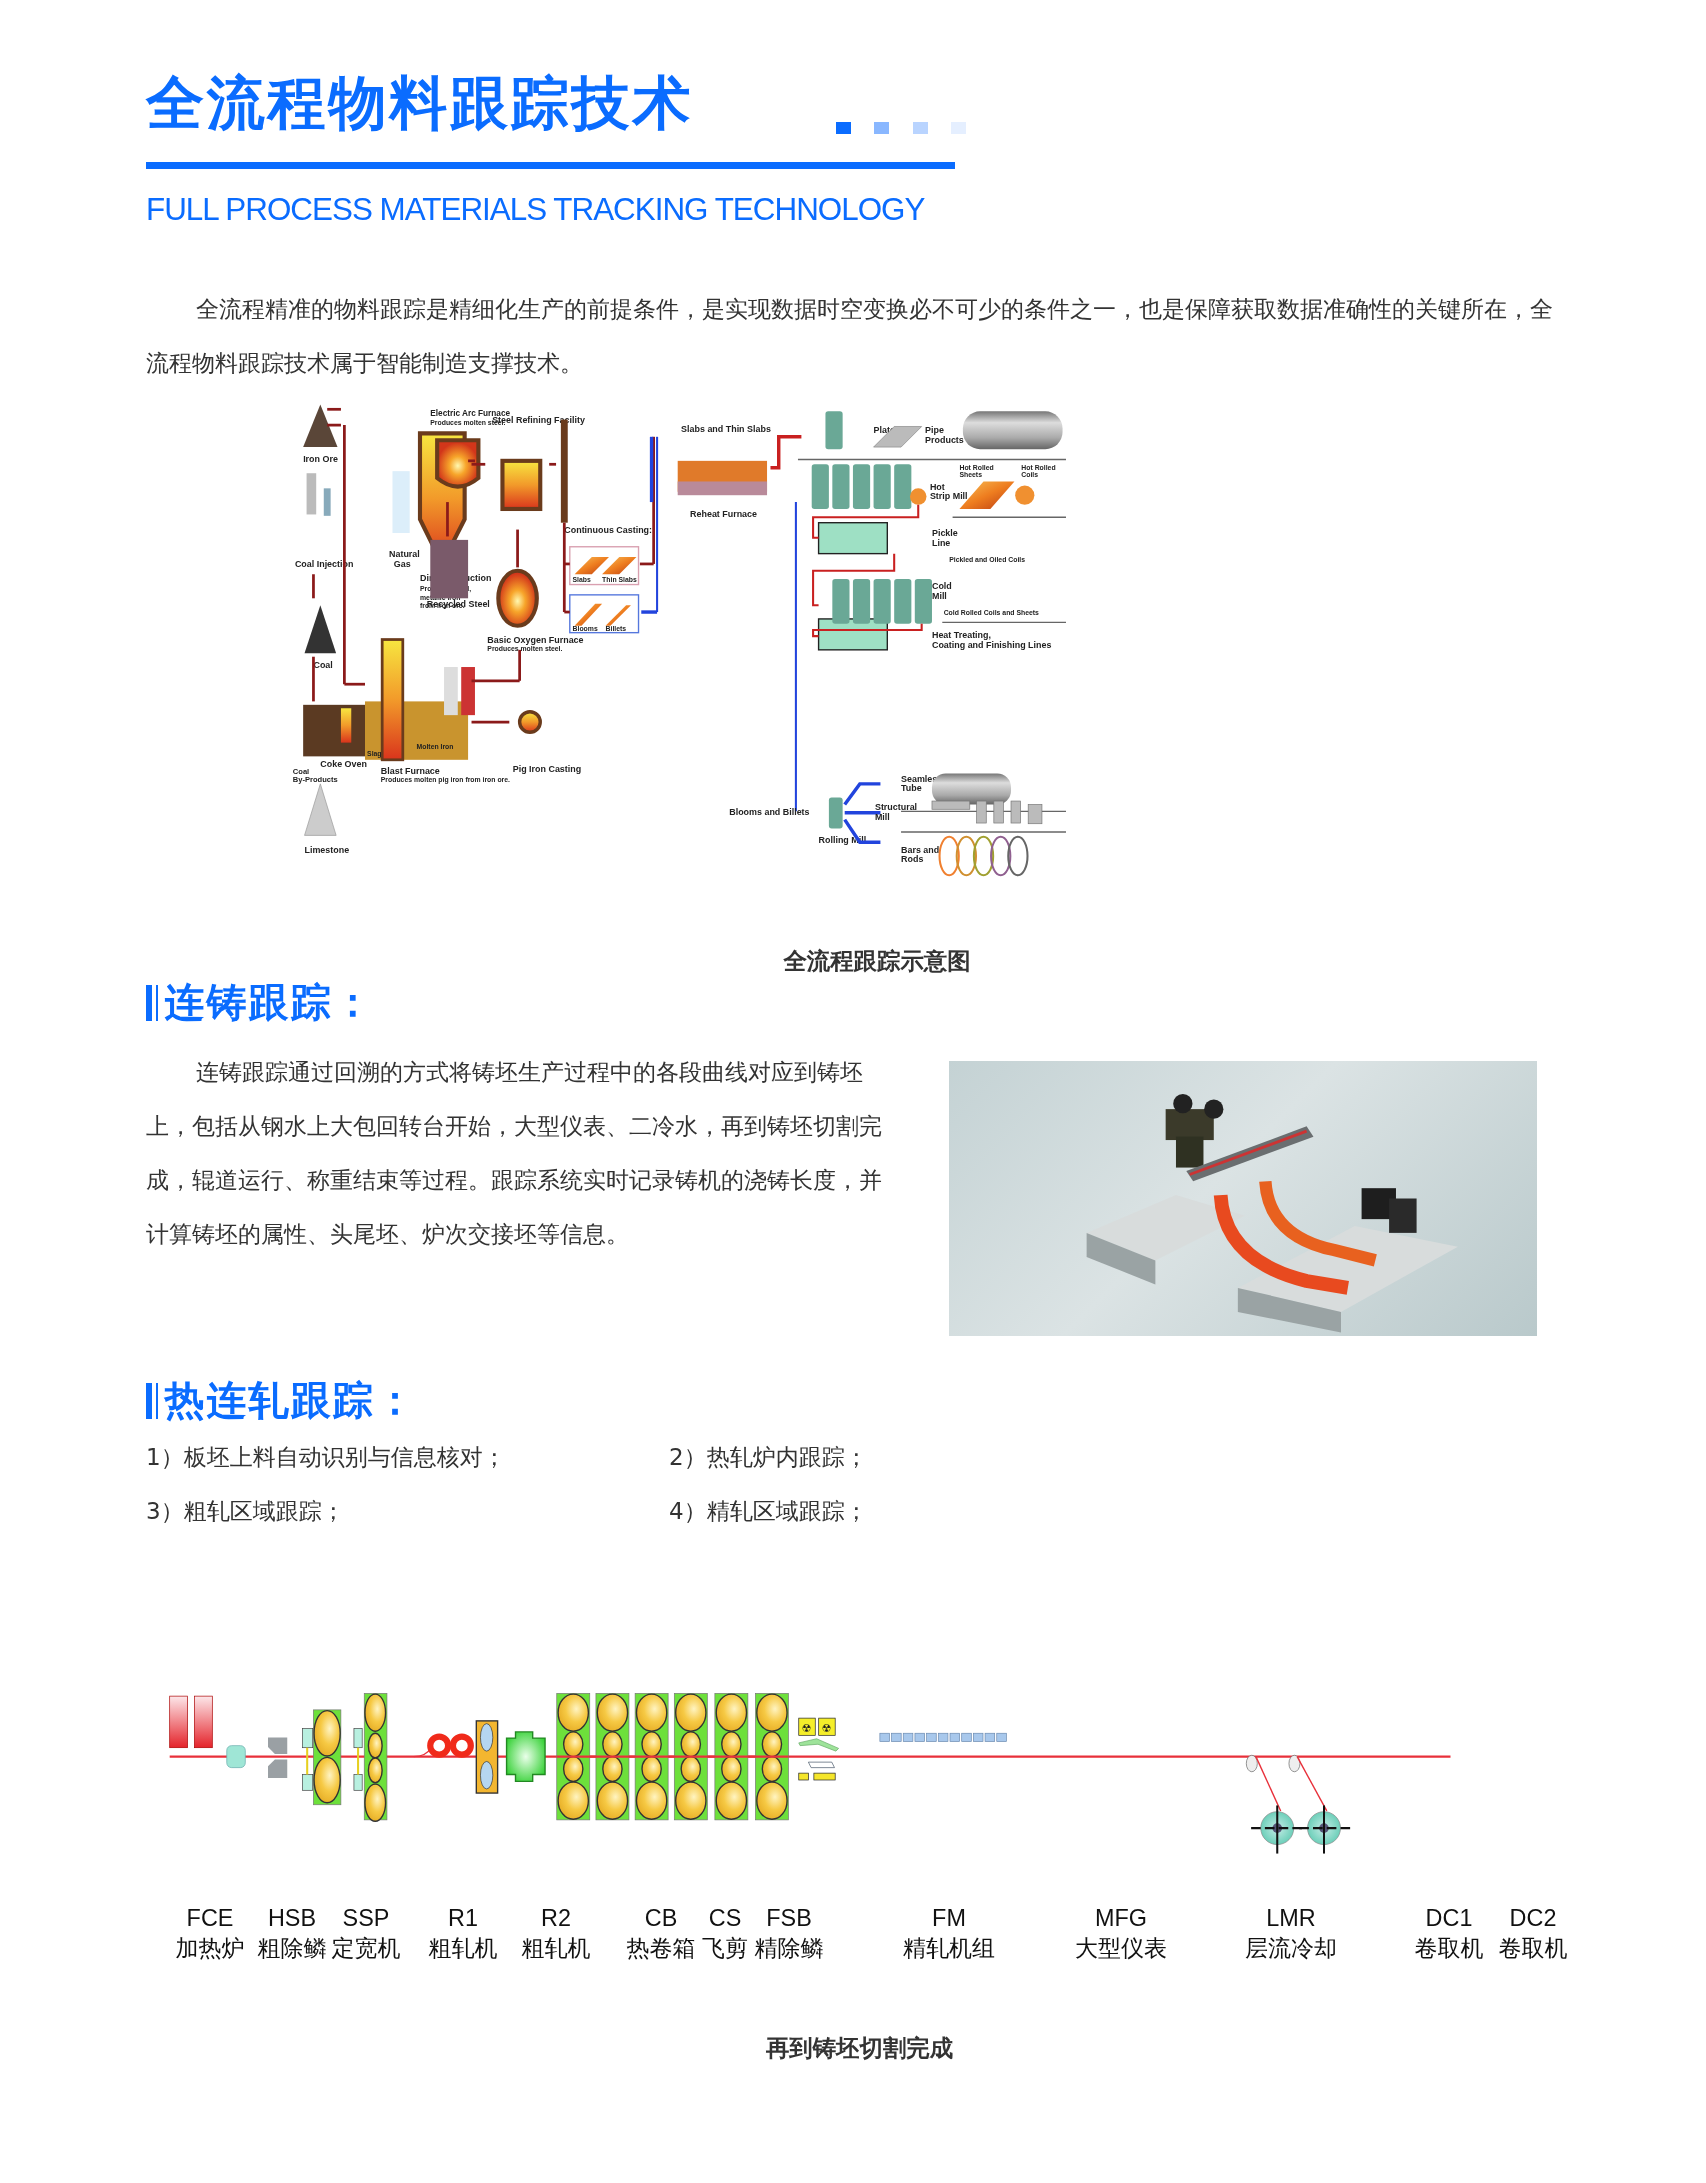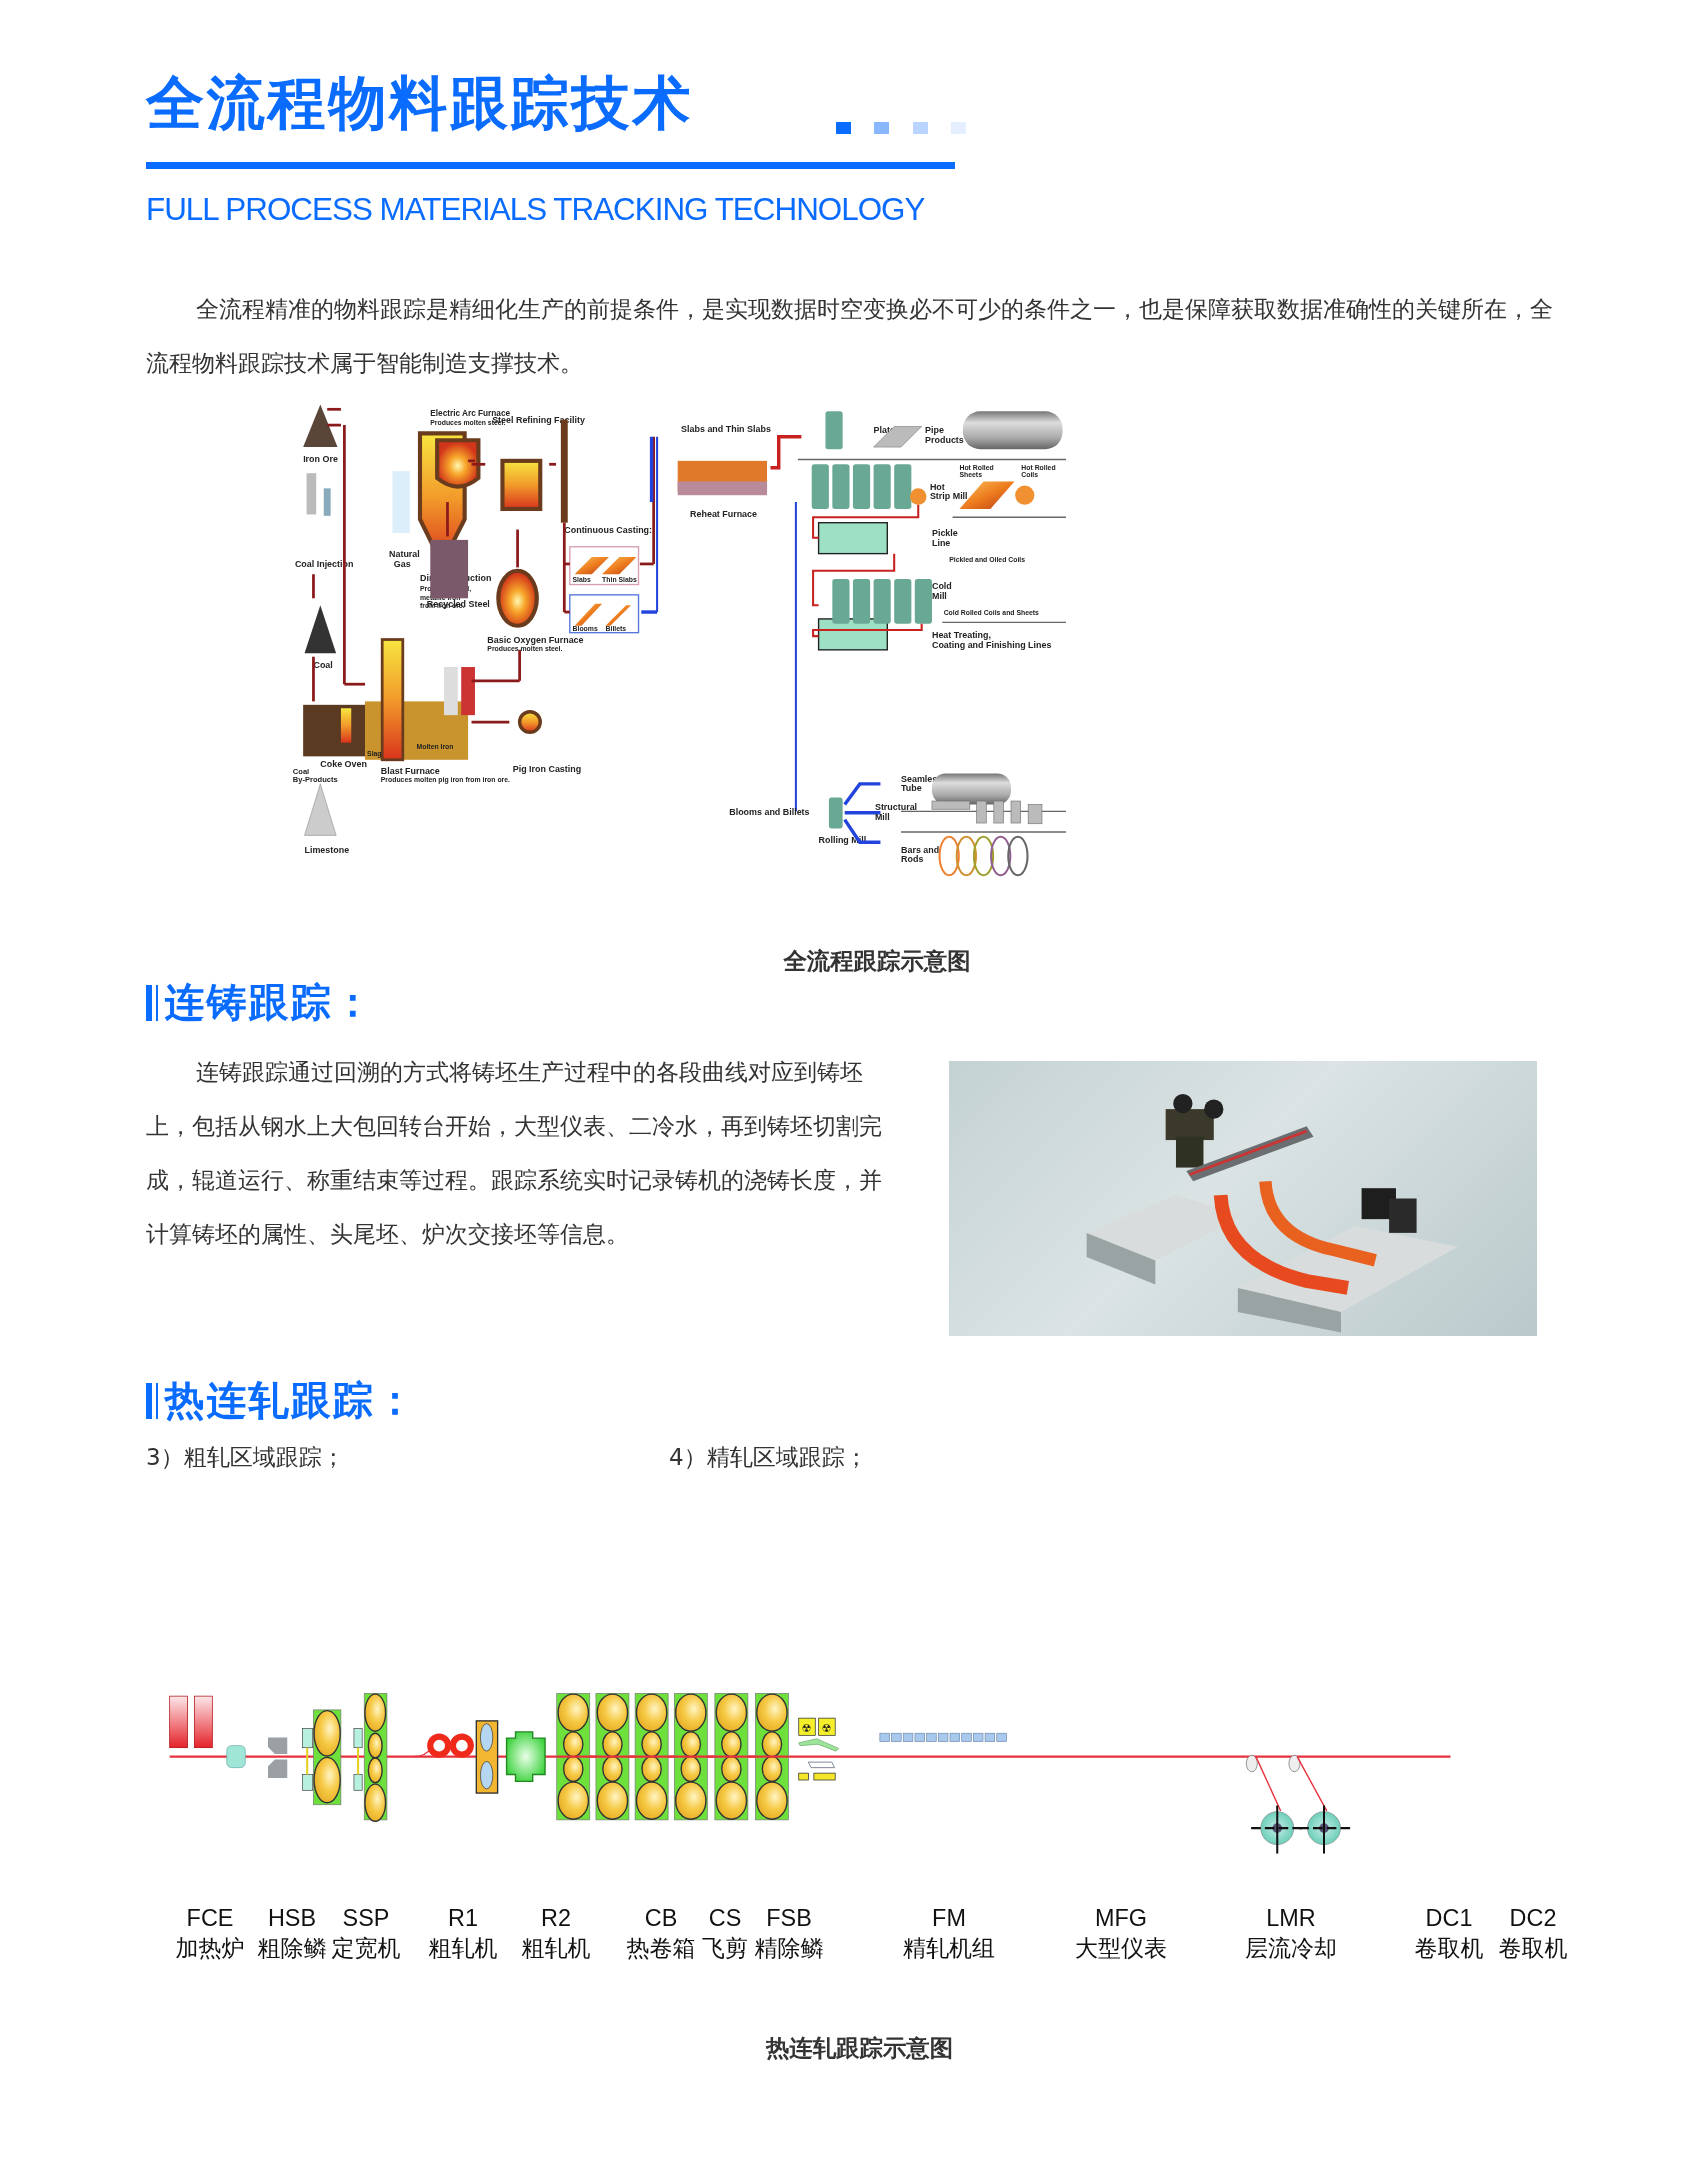--- a/index.html
+++ b/index.html
@@ -294,20 +294,24 @@
 
 <div class="abs sec-head" style="left:146px; top:1373px;">
   <div class="sec-bar">
       <i></i>
       <i></i>
     </div>
   <div class="sec-title">热连轧跟踪：</div>
 </div>
 <div class="abs hsm-text">
   <div class="para list-row">
+    <span style="width:523px">1）板坯上料自动识别与信息核对；</span>
+    <span>2）热轧炉内跟踪；</span>
+  </div>
+  <div class="para list-row">
     <span style="width:523px">3）粗轧区域跟踪；</span>
     <span>4）精轧区域跟踪；</span>
   </div>
 </div>
 
 <div class="abs mill">
   <svg width="1430" height="248" viewBox="0 0 2080 360" xmlns="http://www.w3.org/2000/svg">
     <defs>
       <linearGradient id="fce" x1="0" y1="0" x2="0" y2="1">
           <stop offset="0" stop-color="#fde7ea"></stop>
@@ -496,14 +500,14 @@
   <div class="mill-label" style="left:1291px">
       <div class="code">DC1</div>
       <div class="cn">卷取机</div>
     </div>
   <div class="mill-label" style="left:1375px">
       <div class="code">DC2</div>
       <div class="cn">卷取机</div>
     </div>
 </div>
 
-<div class="abs caption" style="left:619px; top:2000px; width:481px;">热连轧跟踪示意图</div>
+<div class="abs caption" style="left:619px; top:2000px; width:481px;">再到铸坯切割完成</div>
 
 
 </body></html>

